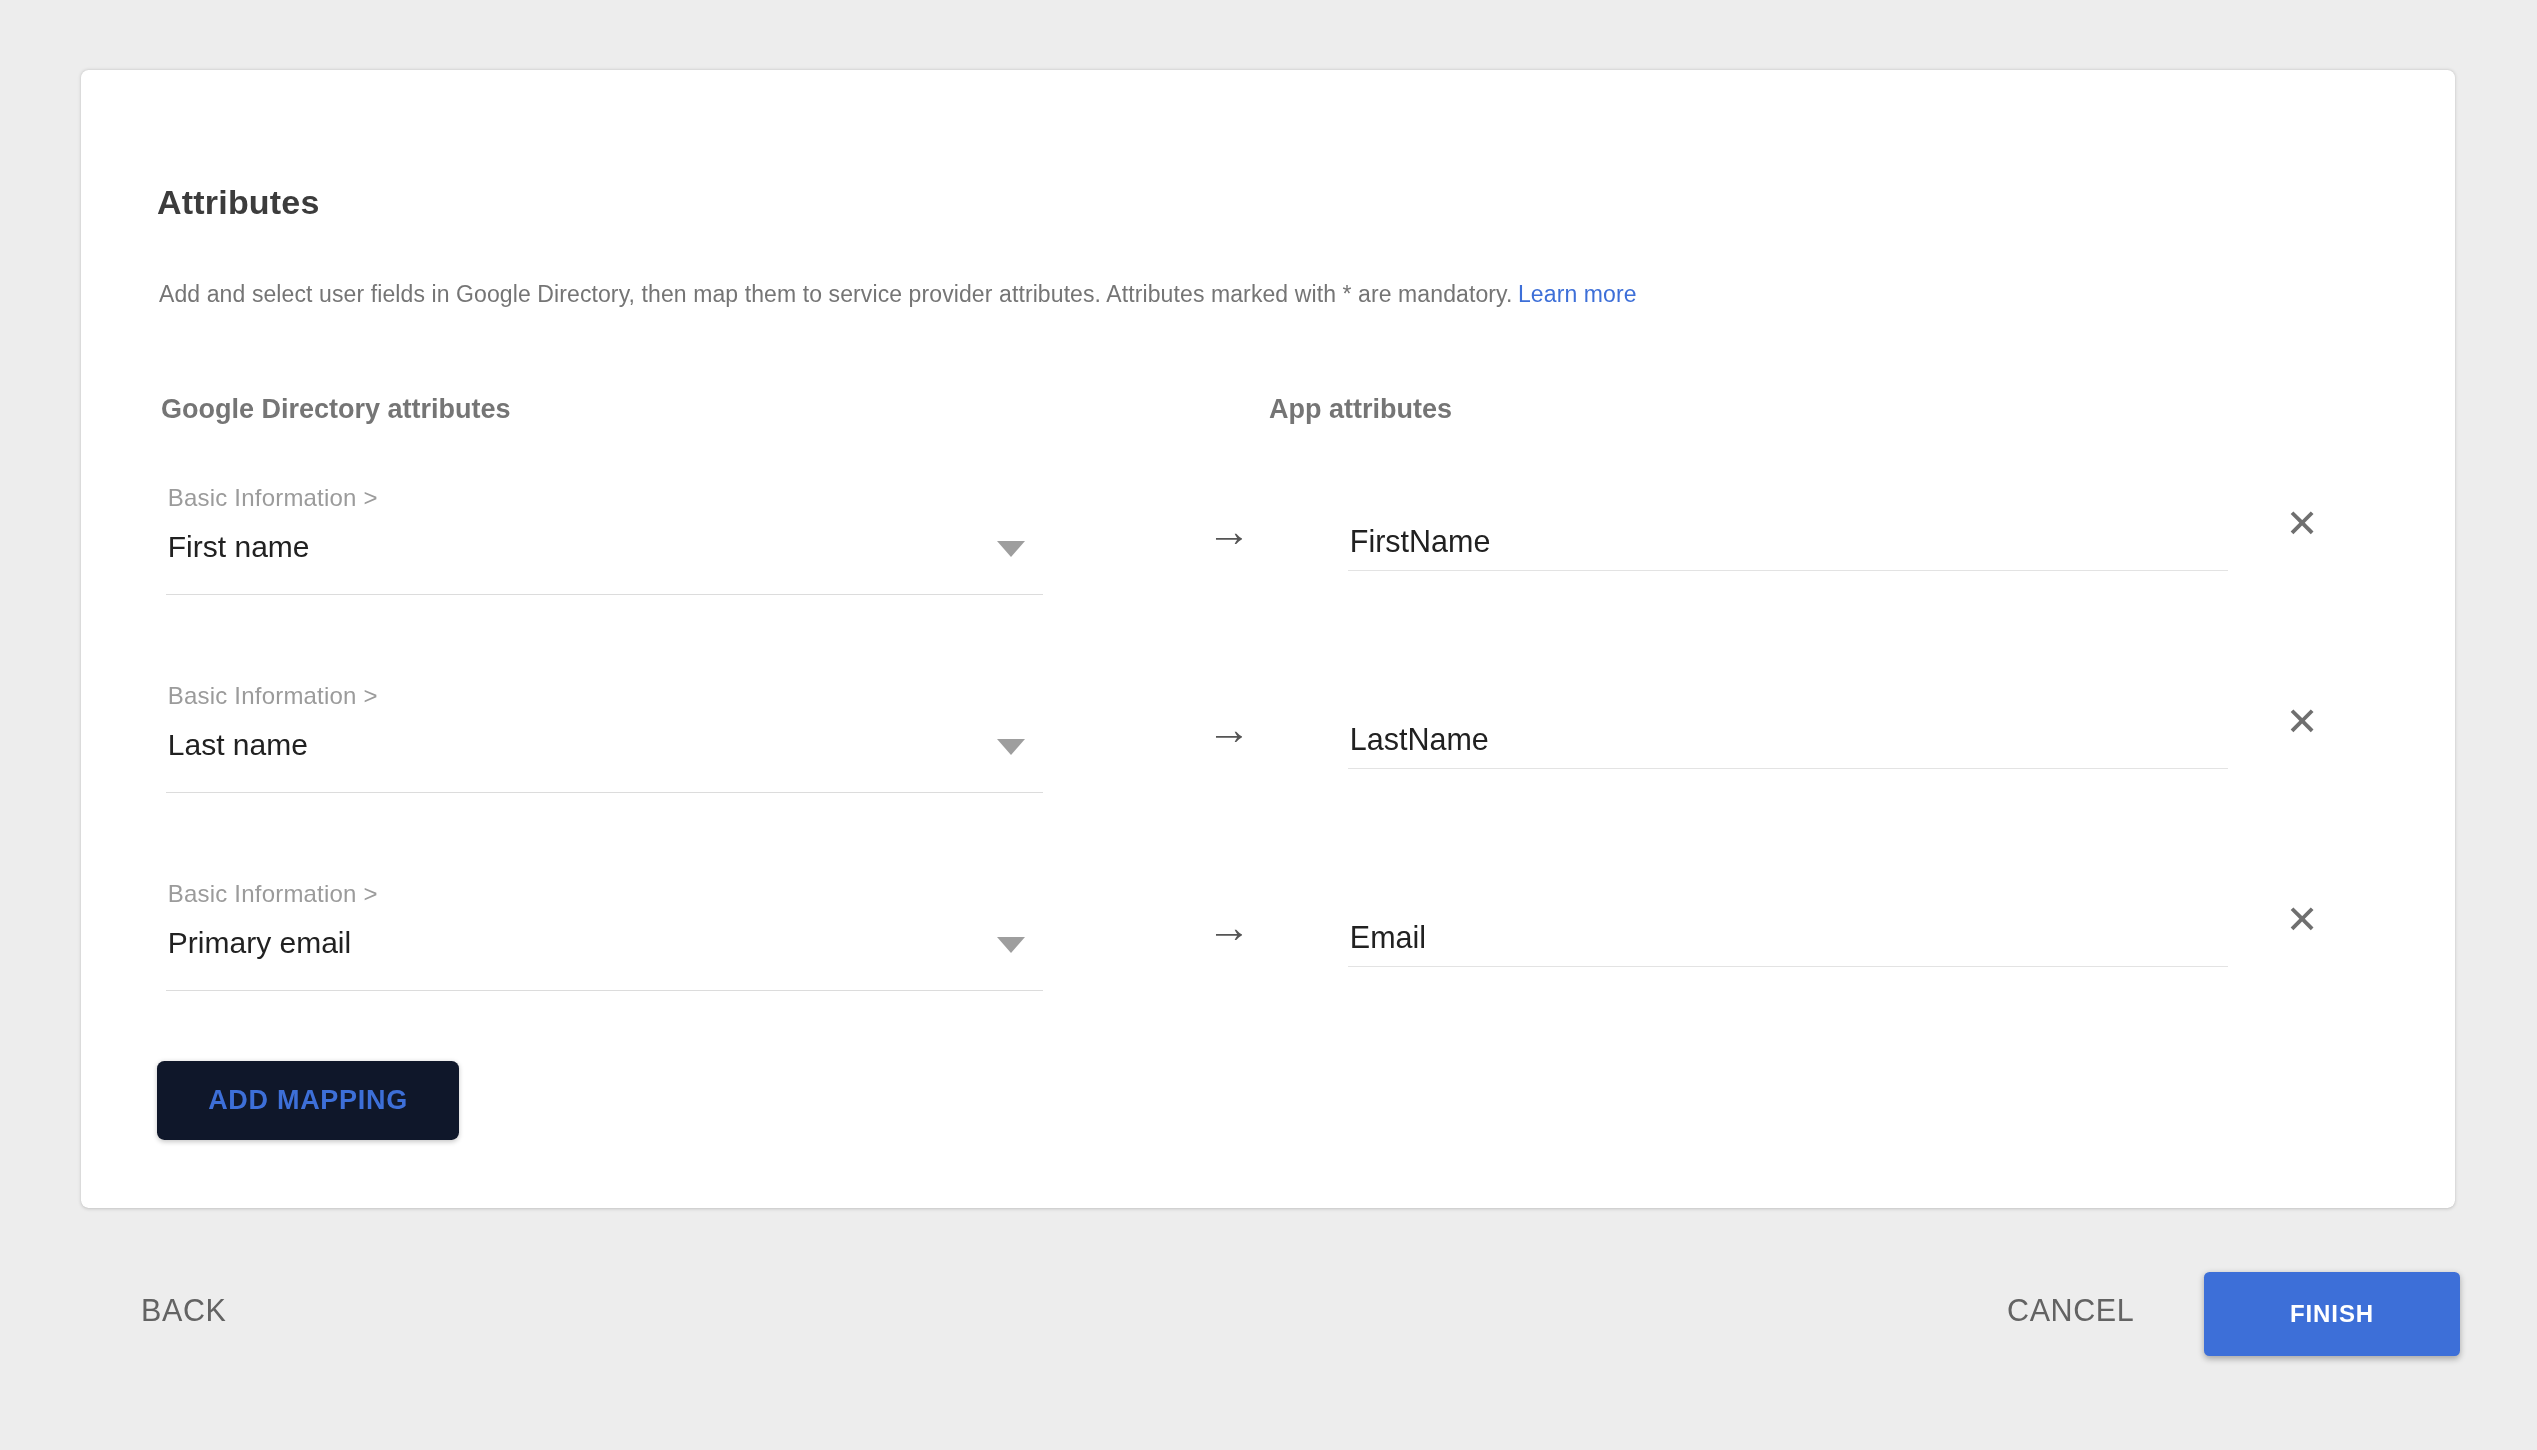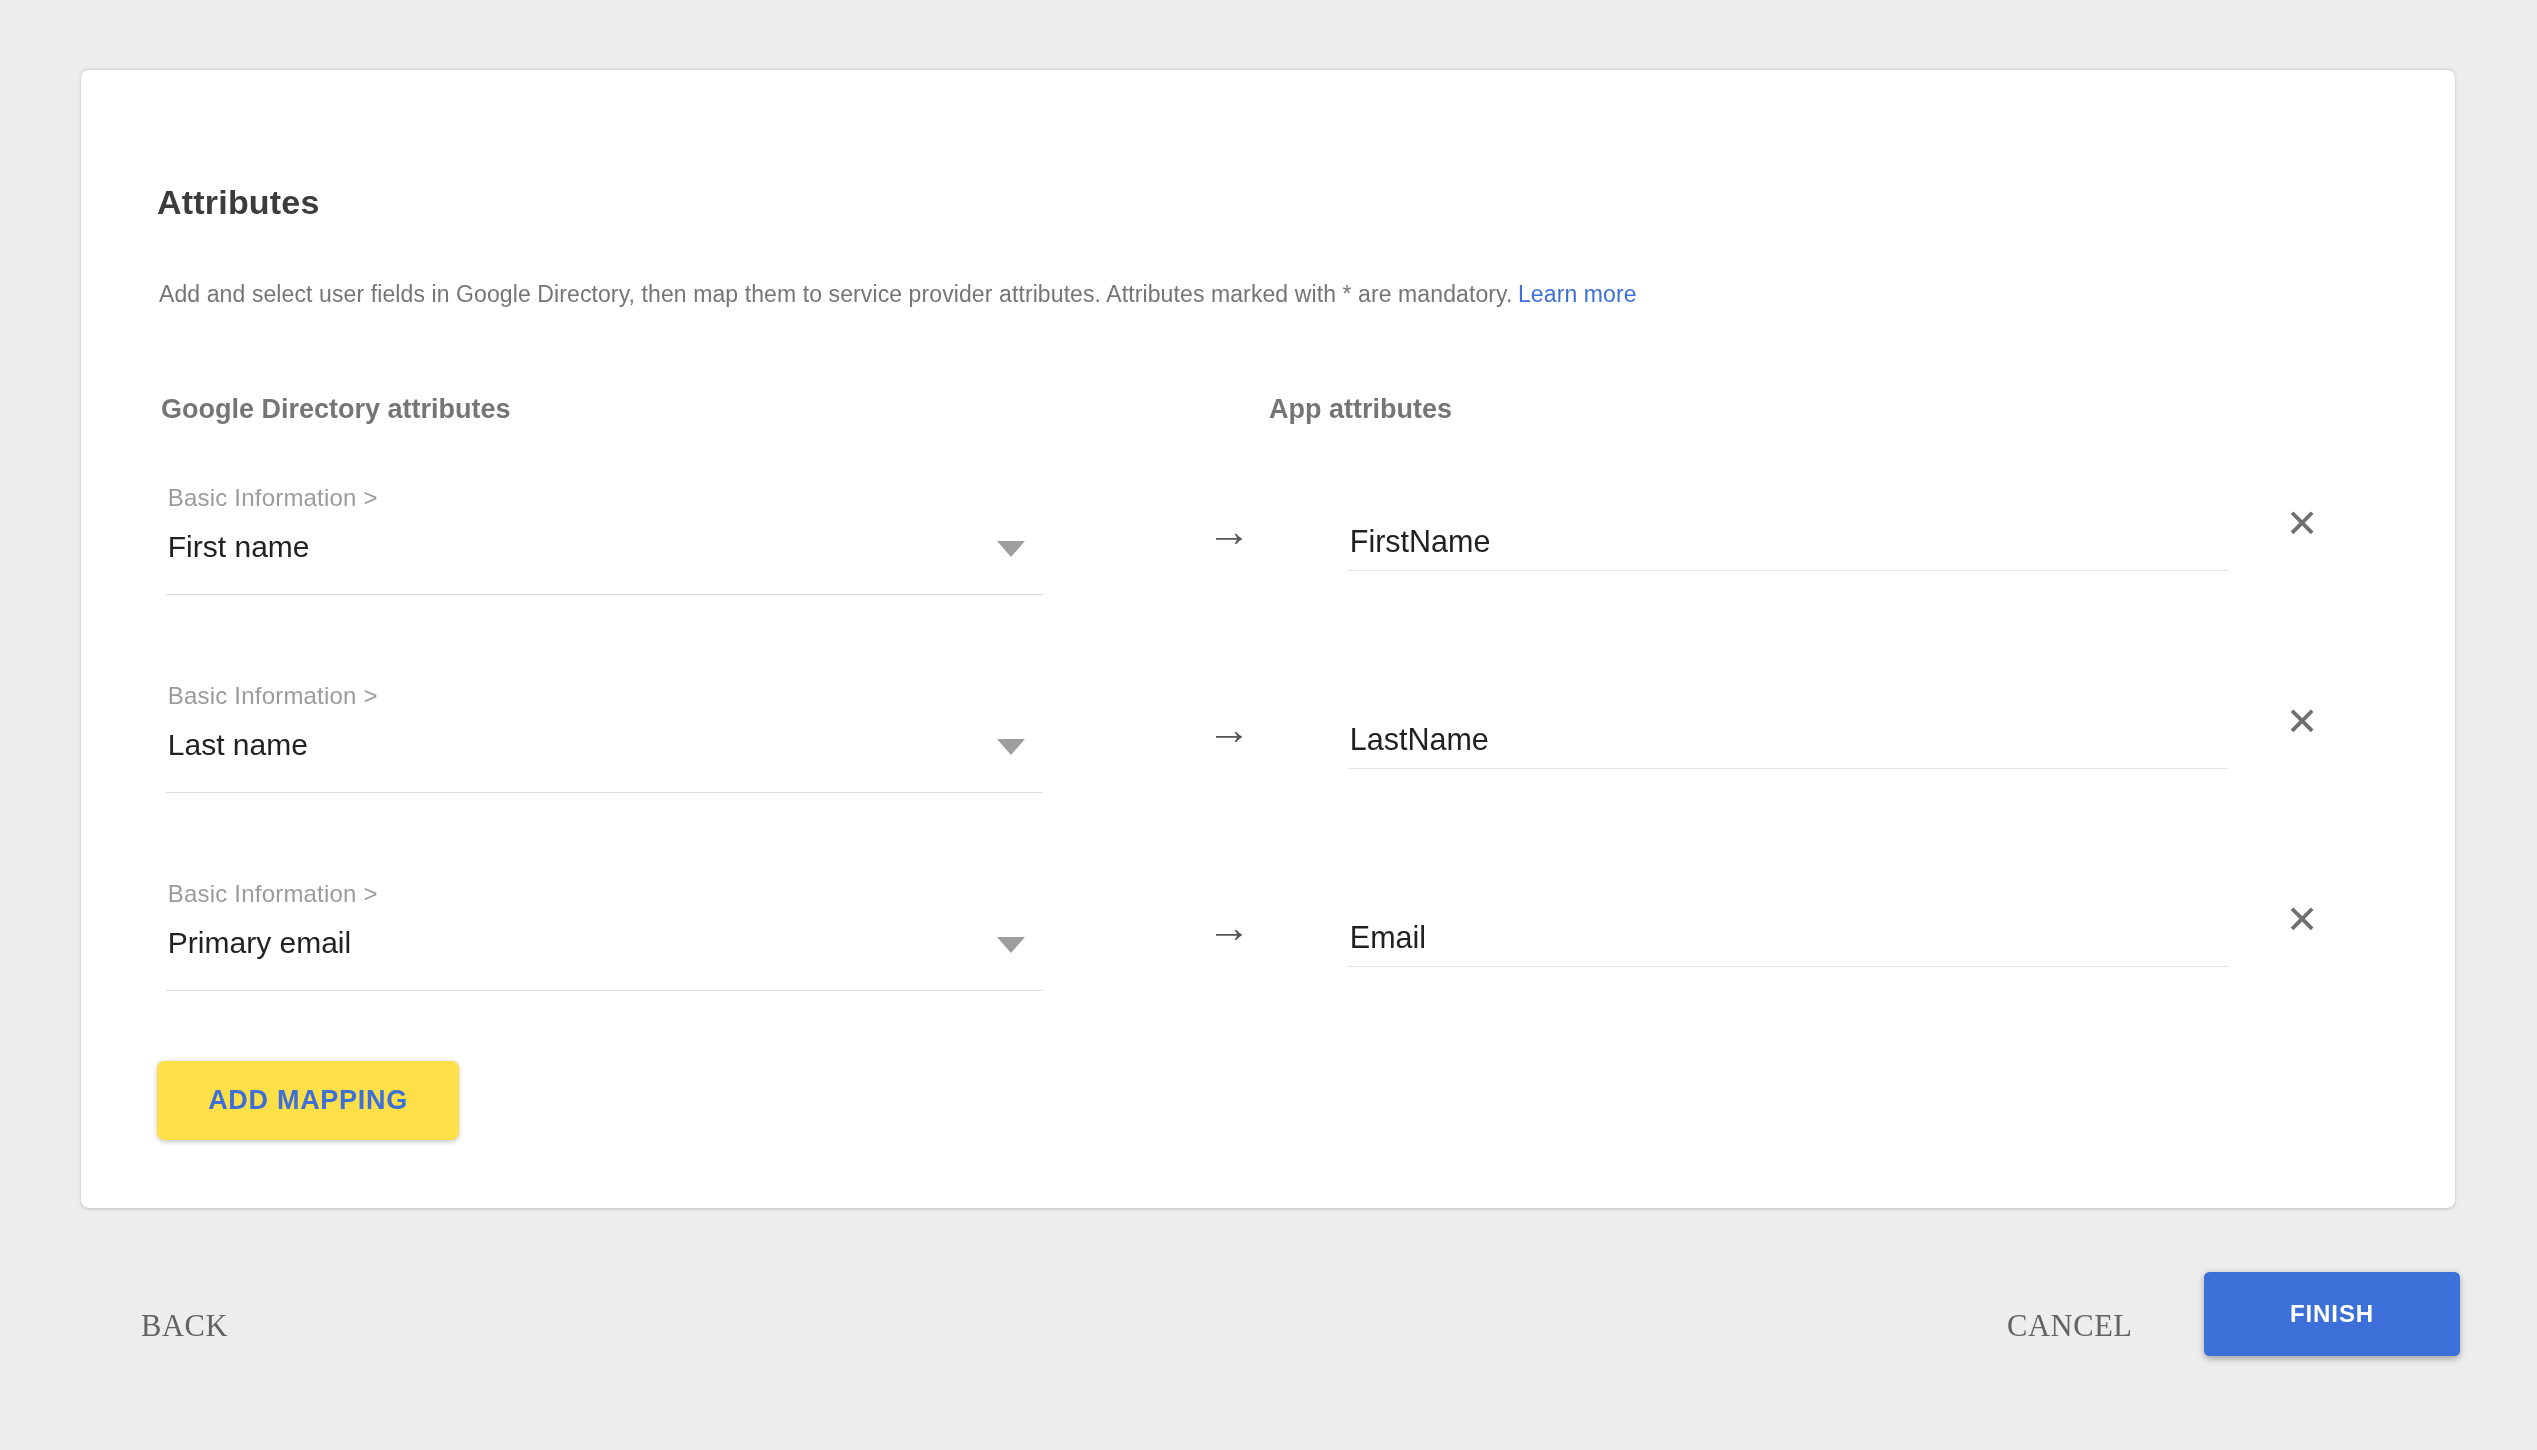--- a/index.html
+++ b/index.html
@@ -82,32 +82,32 @@
     position:absolute; left:2116px; top:16.6px;
     background:none; border:none; cursor:pointer;
     font-size:39px; color:#6f6f6f; line-height:1;
     padding:3.7px;
   }
 
   
   .add-mapping {
     position:absolute; left:76px; top:991px;
     width:302px; height:79px;
-    background:#fde047; border:none; border-radius:7.4px;
+    background:#0f172a; border:none; border-radius:7.4px;
     box-shadow:0 1.8px 5.5px rgba(0,0,0,0.22);
     font-family:"Liberation Sans","DejaVu Sans",sans-serif;
     font-size:27px; font-weight:bold; letter-spacing:0.7px;
     color:#3d6fd8; cursor:pointer;
   }
 
   
   .footer-btn {
     position:absolute; background:none; border:none; cursor:pointer;
-    font-family:Liberation Serif, serif;
-    font-size:30.5px; color:#636363; letter-spacing:0.6px;margin-top:16px;
+    font-family:Liberation Sans, sans-serif;
+    font-size:30.5px; color:#636363; letter-spacing:0.6px;
   }
   .back-btn   { left:141px;  top:1293px; }
   .cancel-btn { left:2007px; top:1293px; }
   .finish-btn {
     position:absolute; left:2204px; top:1272px;
     width:256px; height:84px;
     background:#3d6fd8; border:none; border-radius:5.5px;
     box-shadow:0 2.8px 6.5px rgba(0,0,0,0.30);
     font-family:"Liberation Sans","DejaVu Sans",sans-serif;
     font-size:24px; font-weight:bold; letter-spacing:0.9px;

